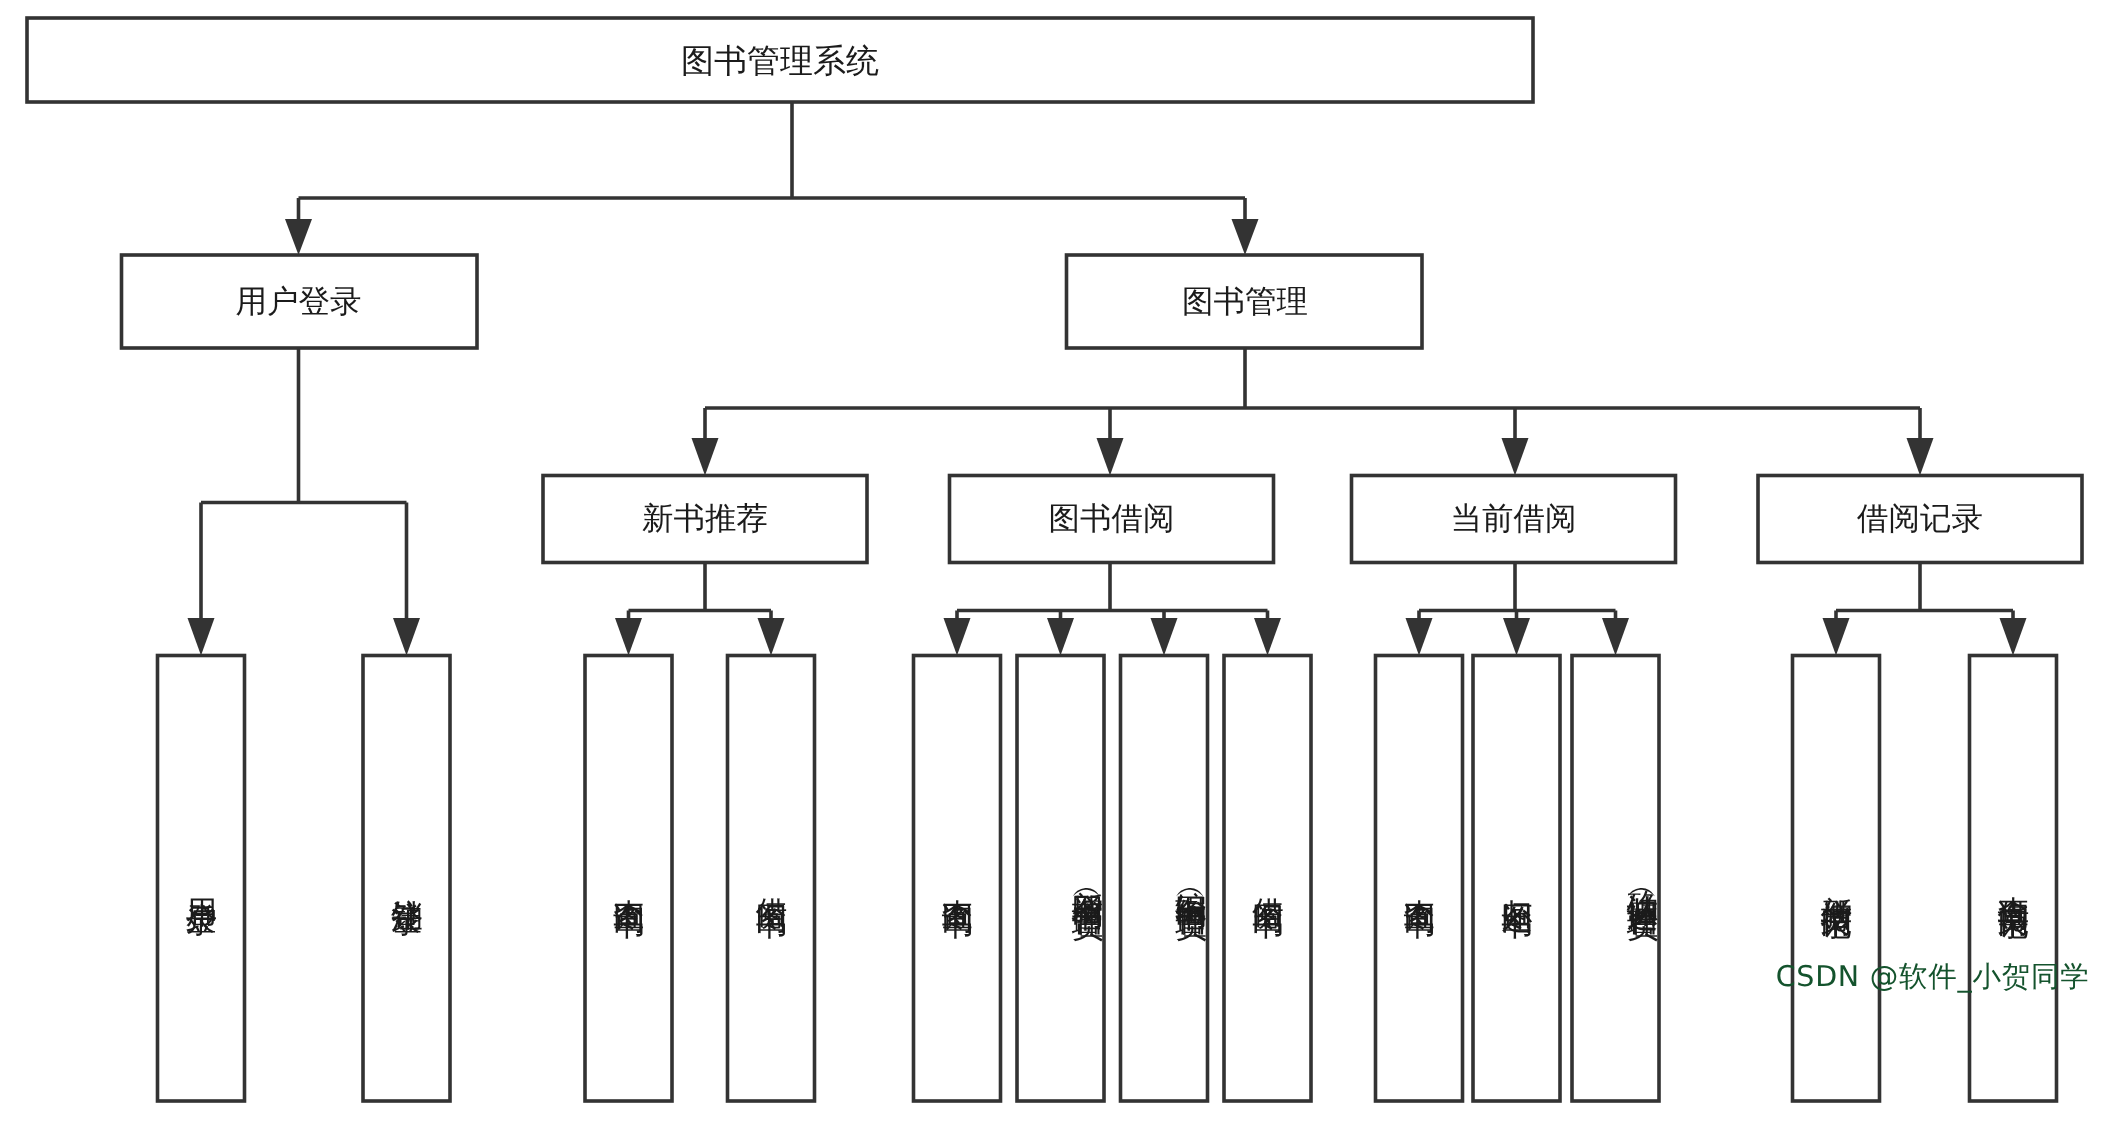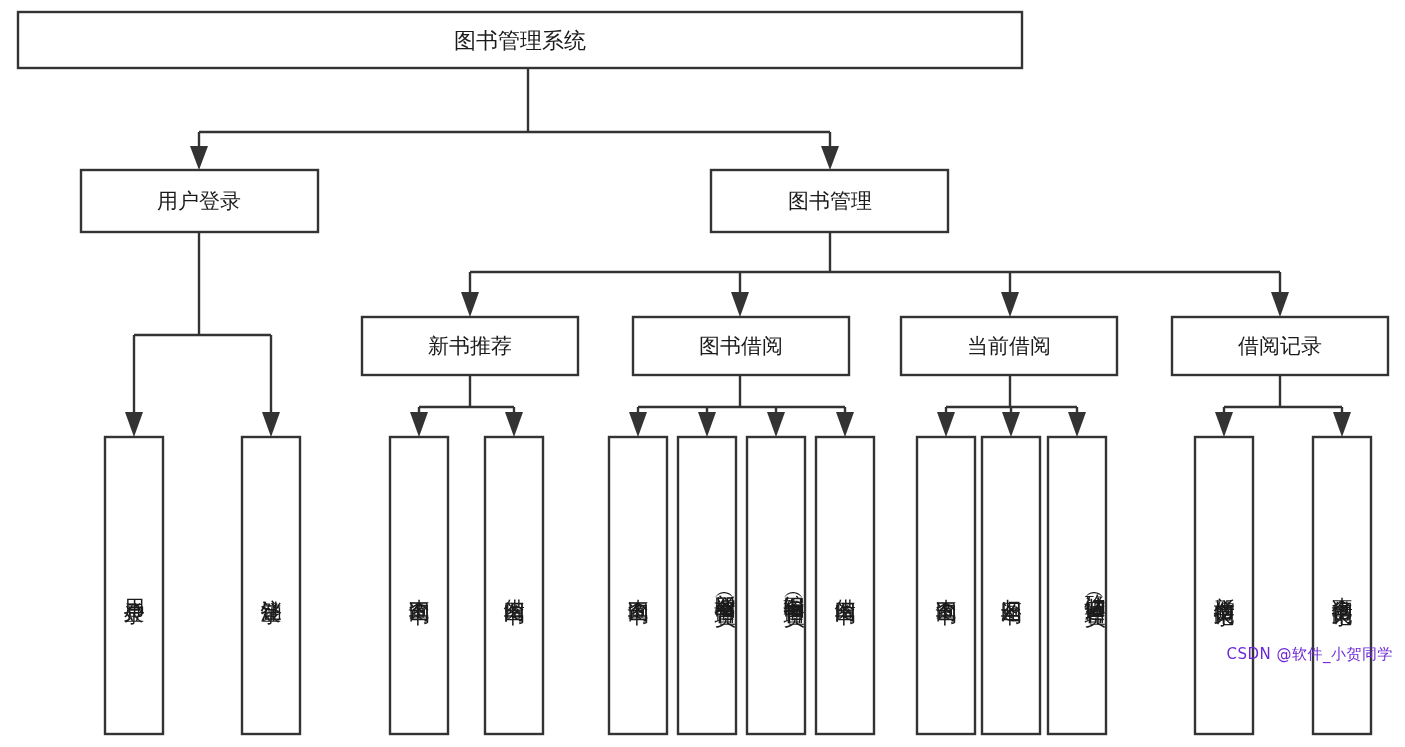--- a/index.html
+++ b/index.html
@@ -68,22 +68,22 @@
     color: #1b1b1b;
     text-align: center;
     white-space: nowrap;
     pointer-events: none;
   }
   #watermark {
     position: absolute;
     right: 12px;
     bottom: 6px;
     font-family: "DejaVu Sans", "Liberation Sans", sans-serif;
-    font-size: 15px;
-    color: #6d28d9;
+    font-size: 19px;
+    color: #14532d;
     letter-spacing: 0.5px;
     white-space: nowrap;
     margin-left: 36px;
   }
 </style>
 </head>
 <body>
 
 <div id="diagram-root">
 

